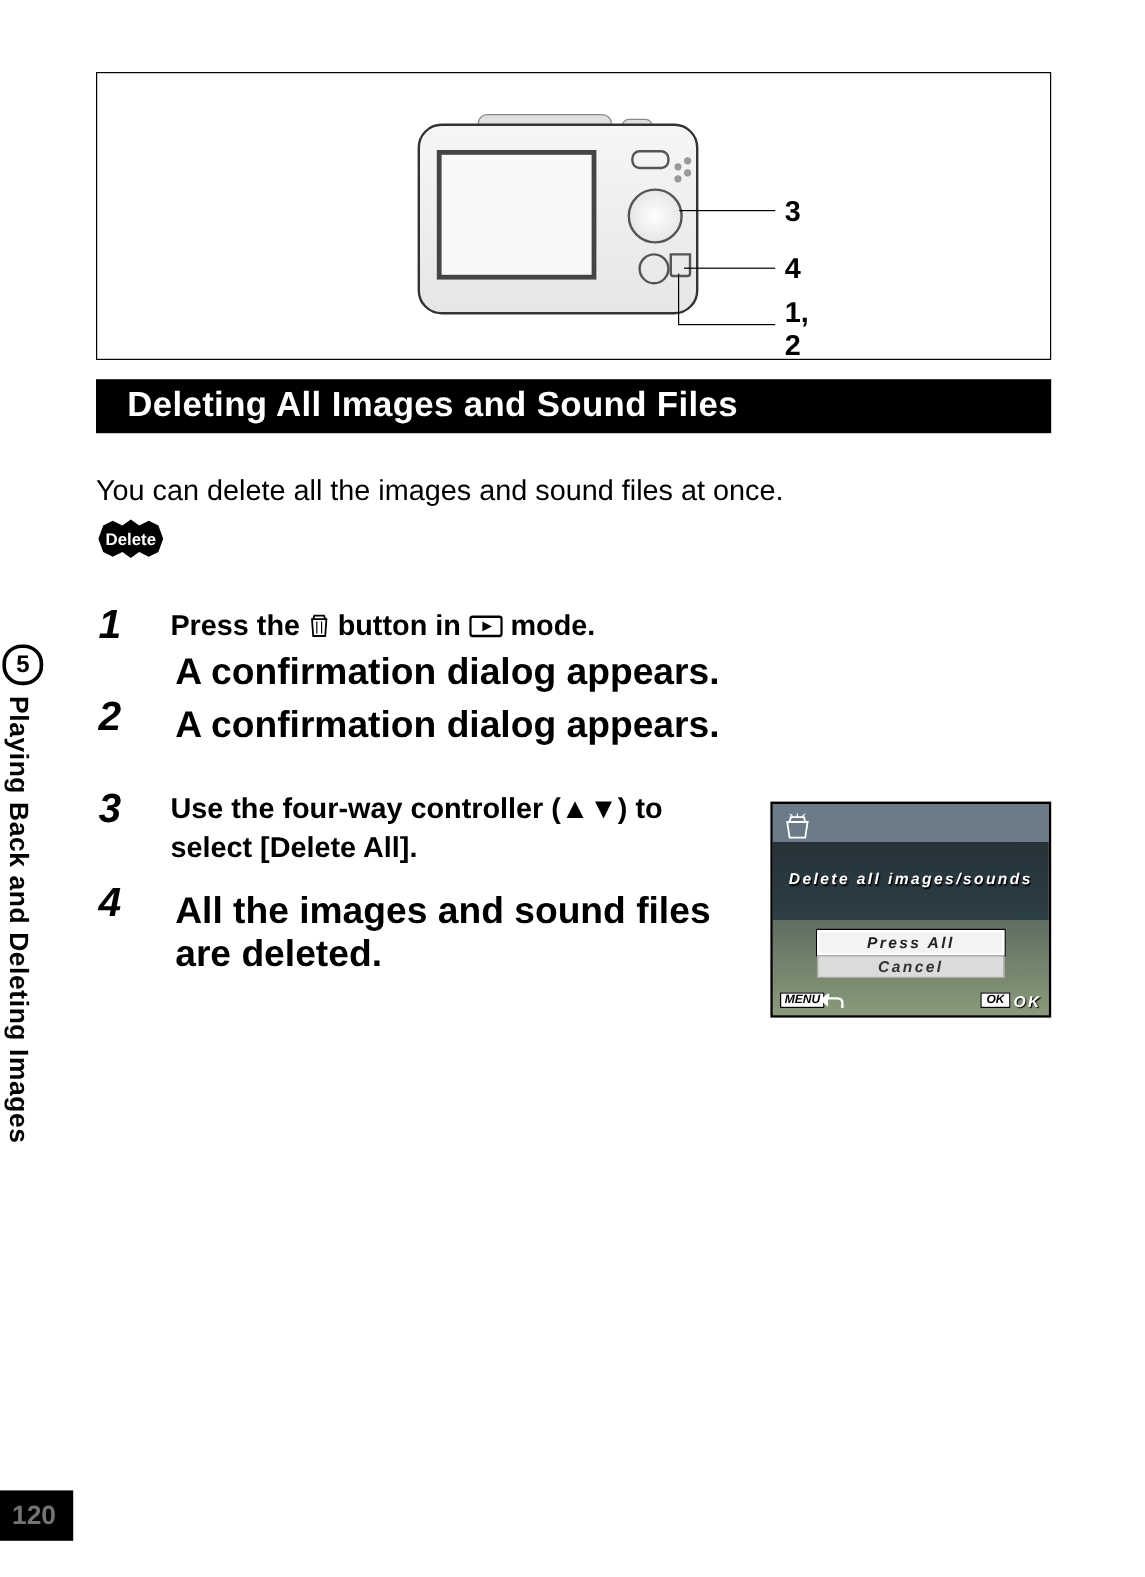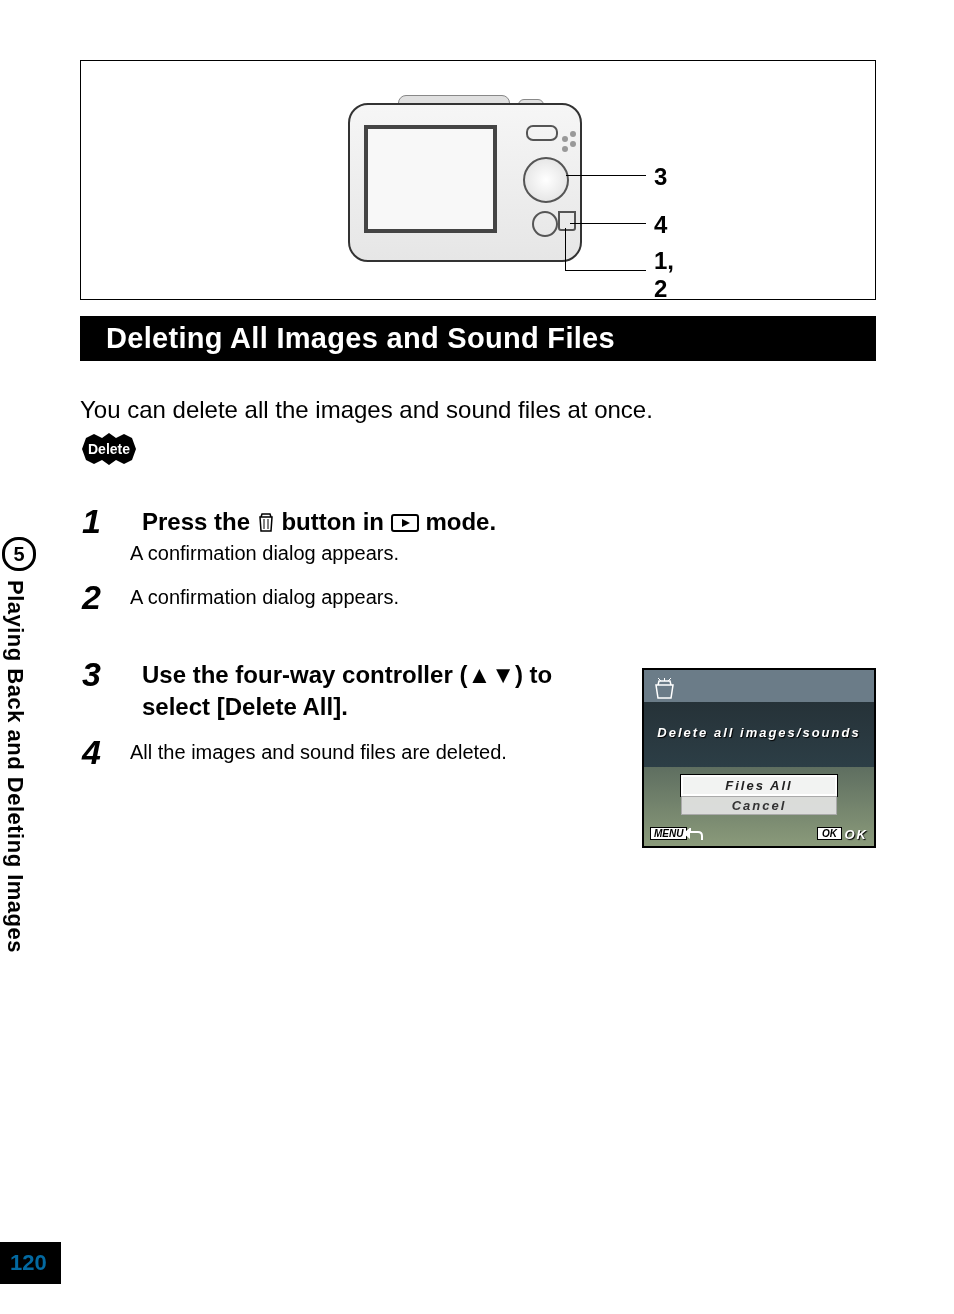--- a/index.html
+++ b/index.html
@@ -39,21 +39,21 @@
     writing-mode: vertical-rl;
     font-weight: bold;
     font-size: 22px;
     letter-spacing: 0.5px;
   }
   .page-number {
     position: absolute;
     left: 0;
     bottom: 30px;
     background: #000;
-    color: #0369a1;
+    color: #737373;
     font-weight: bold;
     font-size: 22px;
     padding: 8px 14px 8px 10px;
   }
 
   .camera-box {
     position: absolute;
     left: 80px;
     top: 60px;
     width: 796px;
@@ -198,23 +198,24 @@
     left: 0; top: -4px;
     font-style: italic;
   }
   .step-head {
     font-weight: bold;
     font-size: 24px;
     margin-left: 60px;
     line-height: 1.35;
   }
   .step-body {
-    font-size: 20px;
-    margin-left: 48px;
+    font-size: 31px;
+    margin-left: 64px;
     margin-top: 4px;
+    font-weight: bold;
   }
   .step-head .sym { display:inline-flex; vertical-align: -3px; }
   .ok-mark { font-family: Arial; font-weight: bold; letter-spacing: -2px; font-size: 26px; }
 
   
   .lcd {
     position: absolute;
     right: 78px;
     top: 668px;
     width: 234px;
@@ -382,21 +383,21 @@
     <span class="trash-ico">
       <svg width="25" height="22" viewBox="0 0 25 22">
           <path d="M4 7h17l-2 13H6L4 7zm3-4h11l1 4H6l1-4z" fill="none" stroke="#fff" stroke-width="1.5"></path>
           <line x1="9" y1="3" x2="6" y2="0" stroke="#fff"></line>
           <line x1="12.5" y1="3" x2="12.5" y2="-1" stroke="#fff"></line>
           <line x1="16" y1="3" x2="19" y2="0" stroke="#fff"></line>
         </svg>
     </span>
     <div class="title">Delete all images/sounds</div>
     <div class="panel">
-      <div class="opt sel">Files All</div>
+      <div class="opt sel">Press All</div>
       <div class="opt">Cancel</div>
     </div>
     <div class="menu">MENU</div>
     <span class="back-arr">
       <svg width="22" height="12" viewBox="0 0 22 12">
           <path d="M2 6 L8 1 L8 4 L16 4 Q20 4 20 8 L20 12" fill="none" stroke="#fff" stroke-width="2"></path>
           <polygon points="2,6 8,1 8,11" fill="#fff"></polygon>
         </svg>
     </span>
     <div class="okbox">OK</div>

